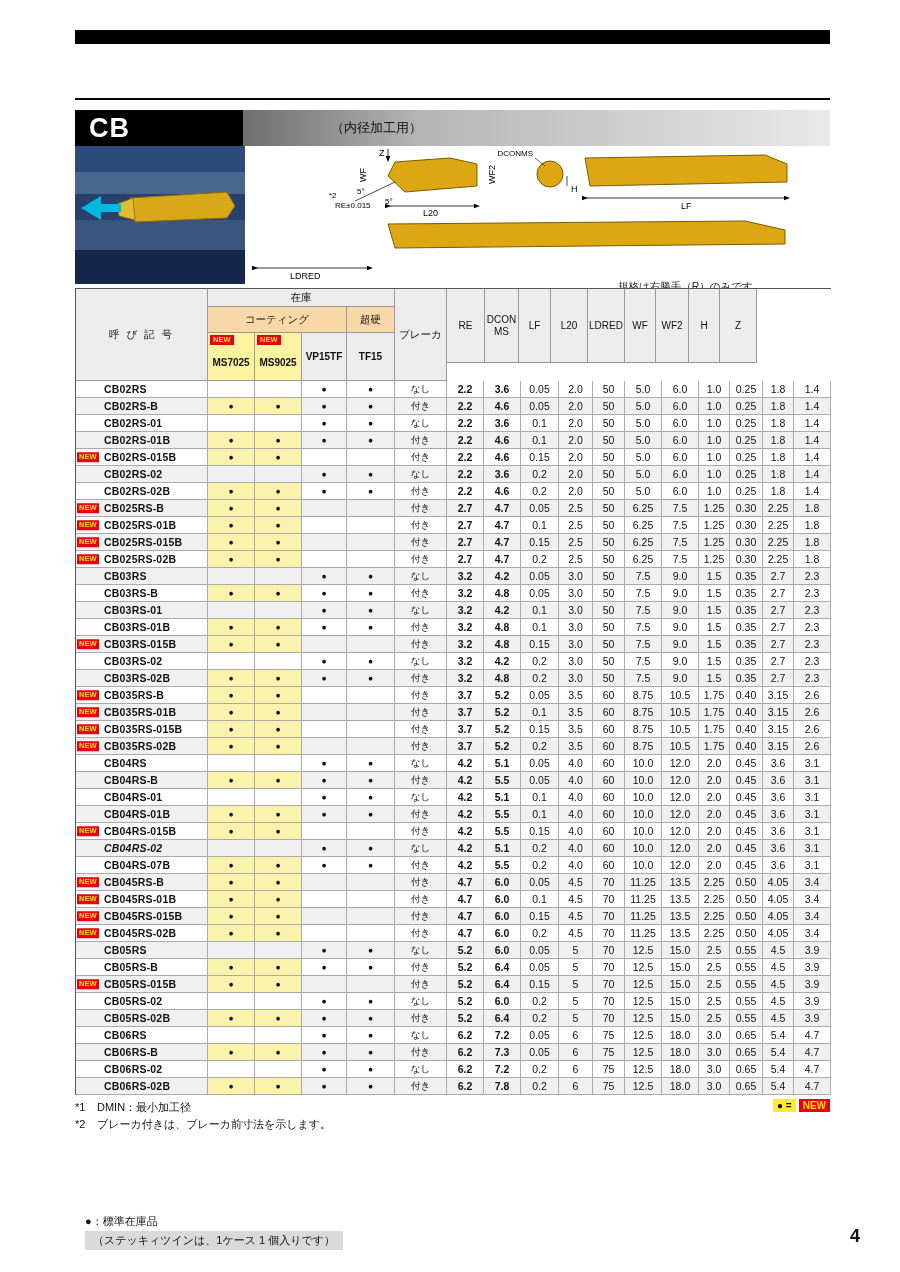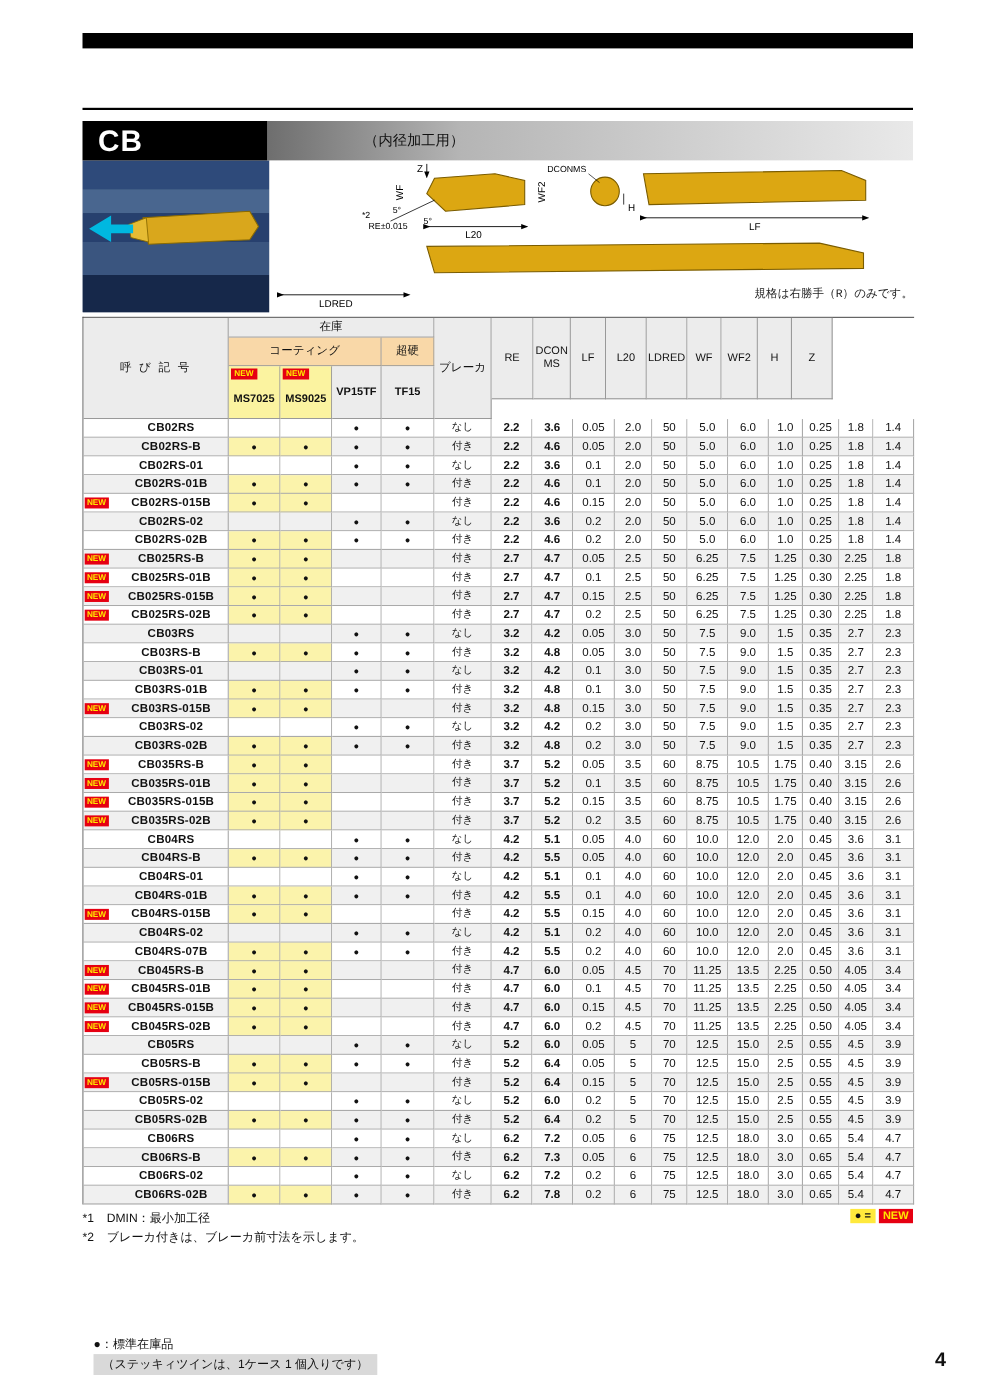--- a/index.html
+++ b/index.html
@@ -15,21 +15,21 @@
   .cb-box{left:75px;top:110px;width:168px;height:36px;background:#000;color:#fff;
           display:flex;align-items:center;padding-left:14px;box-sizing:border-box;
           font-size:27px;font-weight:bold;letter-spacing:1px;}
   .cb-bar{left:243px;top:110px;width:587px;height:36px;
           background:linear-gradient(to right,#6e6e6e 0%,#b5b5b5 30%,#e9e9e9 100%);
           display:flex;align-items:center;}
   .cb-sub{margin-left:88px;font-size:13px;color:#101010;}
 
   .photo{left:75px;top:146px;width:170px;height:138px;}
   .diagram{left:245px;top:146px;width:585px;height:138px;background:#fff;}
-  .diag-note{left:618px;top:260px;width:212px;text-align:right;font-size:10.5px;color:#222;font-family:Liberation Mono, monospace;}
+  .diag-note{left:618px;top:280px;width:212px;text-align:left;font-size:10.5px;color:#222;}
 
   
   .table{left:75px;top:288px;width:755px;border-left:1px solid #555;border-top:1px solid #555;box-sizing:content-box;}
   .thead{display:flex;height:92px;}
   .hc{box-sizing:border-box;border-right:1px solid #999;border-bottom:1px solid #999;
       background:#ececec;display:flex;align-items:center;justify-content:center;
       font-size:10.5px;text-align:center;line-height:1.15;}
   .h-name{width:132px;height:92px;letter-spacing:2px;}
   .h-stock{width:187px;display:flex;flex-direction:column;}
   .h-stock-title{height:18px;}
@@ -49,21 +49,21 @@
   .h-dims{width:310px;display:flex;flex-direction:column;}
   .h-dims-title{height:18px;}
   .h-dim{height:74px;white-space:pre-line;font-size:10px;}
 
   .trow{display:flex;height:17px;}
   .tc{box-sizing:border-box;border-right:1px solid #aaa;border-bottom:1px solid #aaa;
       font-size:10.5px;display:flex;align-items:center;justify-content:center;
       line-height:1;color:#111;background:#fff;}
   .trow.alt .tc{background:#f0f0f0;}
   .tc.ylw{background:#fbf3ab !important;}
-  .cname{justify-content:center;position:relative;font-weight:bold;}
+  .cname{justify-content:flex-start;position:relative;font-weight:bold;}
   .cname .nm{margin-left:28px;font-size:10.5px;letter-spacing:0.2px;}
   .newtag{position:absolute;left:1px;top:50%;transform:translateY(-50%);
           background:#e60012;color:#ffe600;font-size:7.5px;font-weight:bold;
           padding:1px 2px;line-height:1;}
   .cdot{font-size:8.5px;}
   .cbr{font-size:9.5px;}
   .cdm{font-weight:bold;}
 
   
   .fn1{left:75px;top:1100px;font-size:11px;}
@@ -765,21 +765,21 @@
           <div class="tc cdim" style="width: 34px;">4.0</div>
           <div class="tc cdim" style="width: 32px;">60</div>
           <div class="tc cdim" style="width: 37px;">10.0</div>
           <div class="tc cdim" style="width: 37px;">12.0</div>
           <div class="tc cdim" style="width: 31px;">2.0</div>
           <div class="tc cdim" style="width: 33px;">0.45</div>
           <div class="tc cdim" style="width: 31px;">3.6</div>
           <div class="tc cdim" style="width: 37px;">3.1</div>
         </div>
         <div class="trow alt">
-          <div class="tc cname" style="width: 132px;">
+          <div class="tc cname" style="width: 132px; font-style: italic;">
             <span class="nm">CB04RS-02</span>
           </div>
           <div class="tc cdot" style="width: 47px;"></div>
           <div class="tc cdot" style="width: 47px;"></div>
           <div class="tc cdot" style="width: 45px;">●</div>
           <div class="tc cdot" style="width: 48px;">●</div>
           <div class="tc cbr" style="width: 52px;">なし</div>
           <div class="tc cdm" style="width: 37px;">4.2</div>
           <div class="tc cdm" style="width: 37px;">5.1</div>
           <div class="tc cdim" style="width: 38px;">0.2</div>

